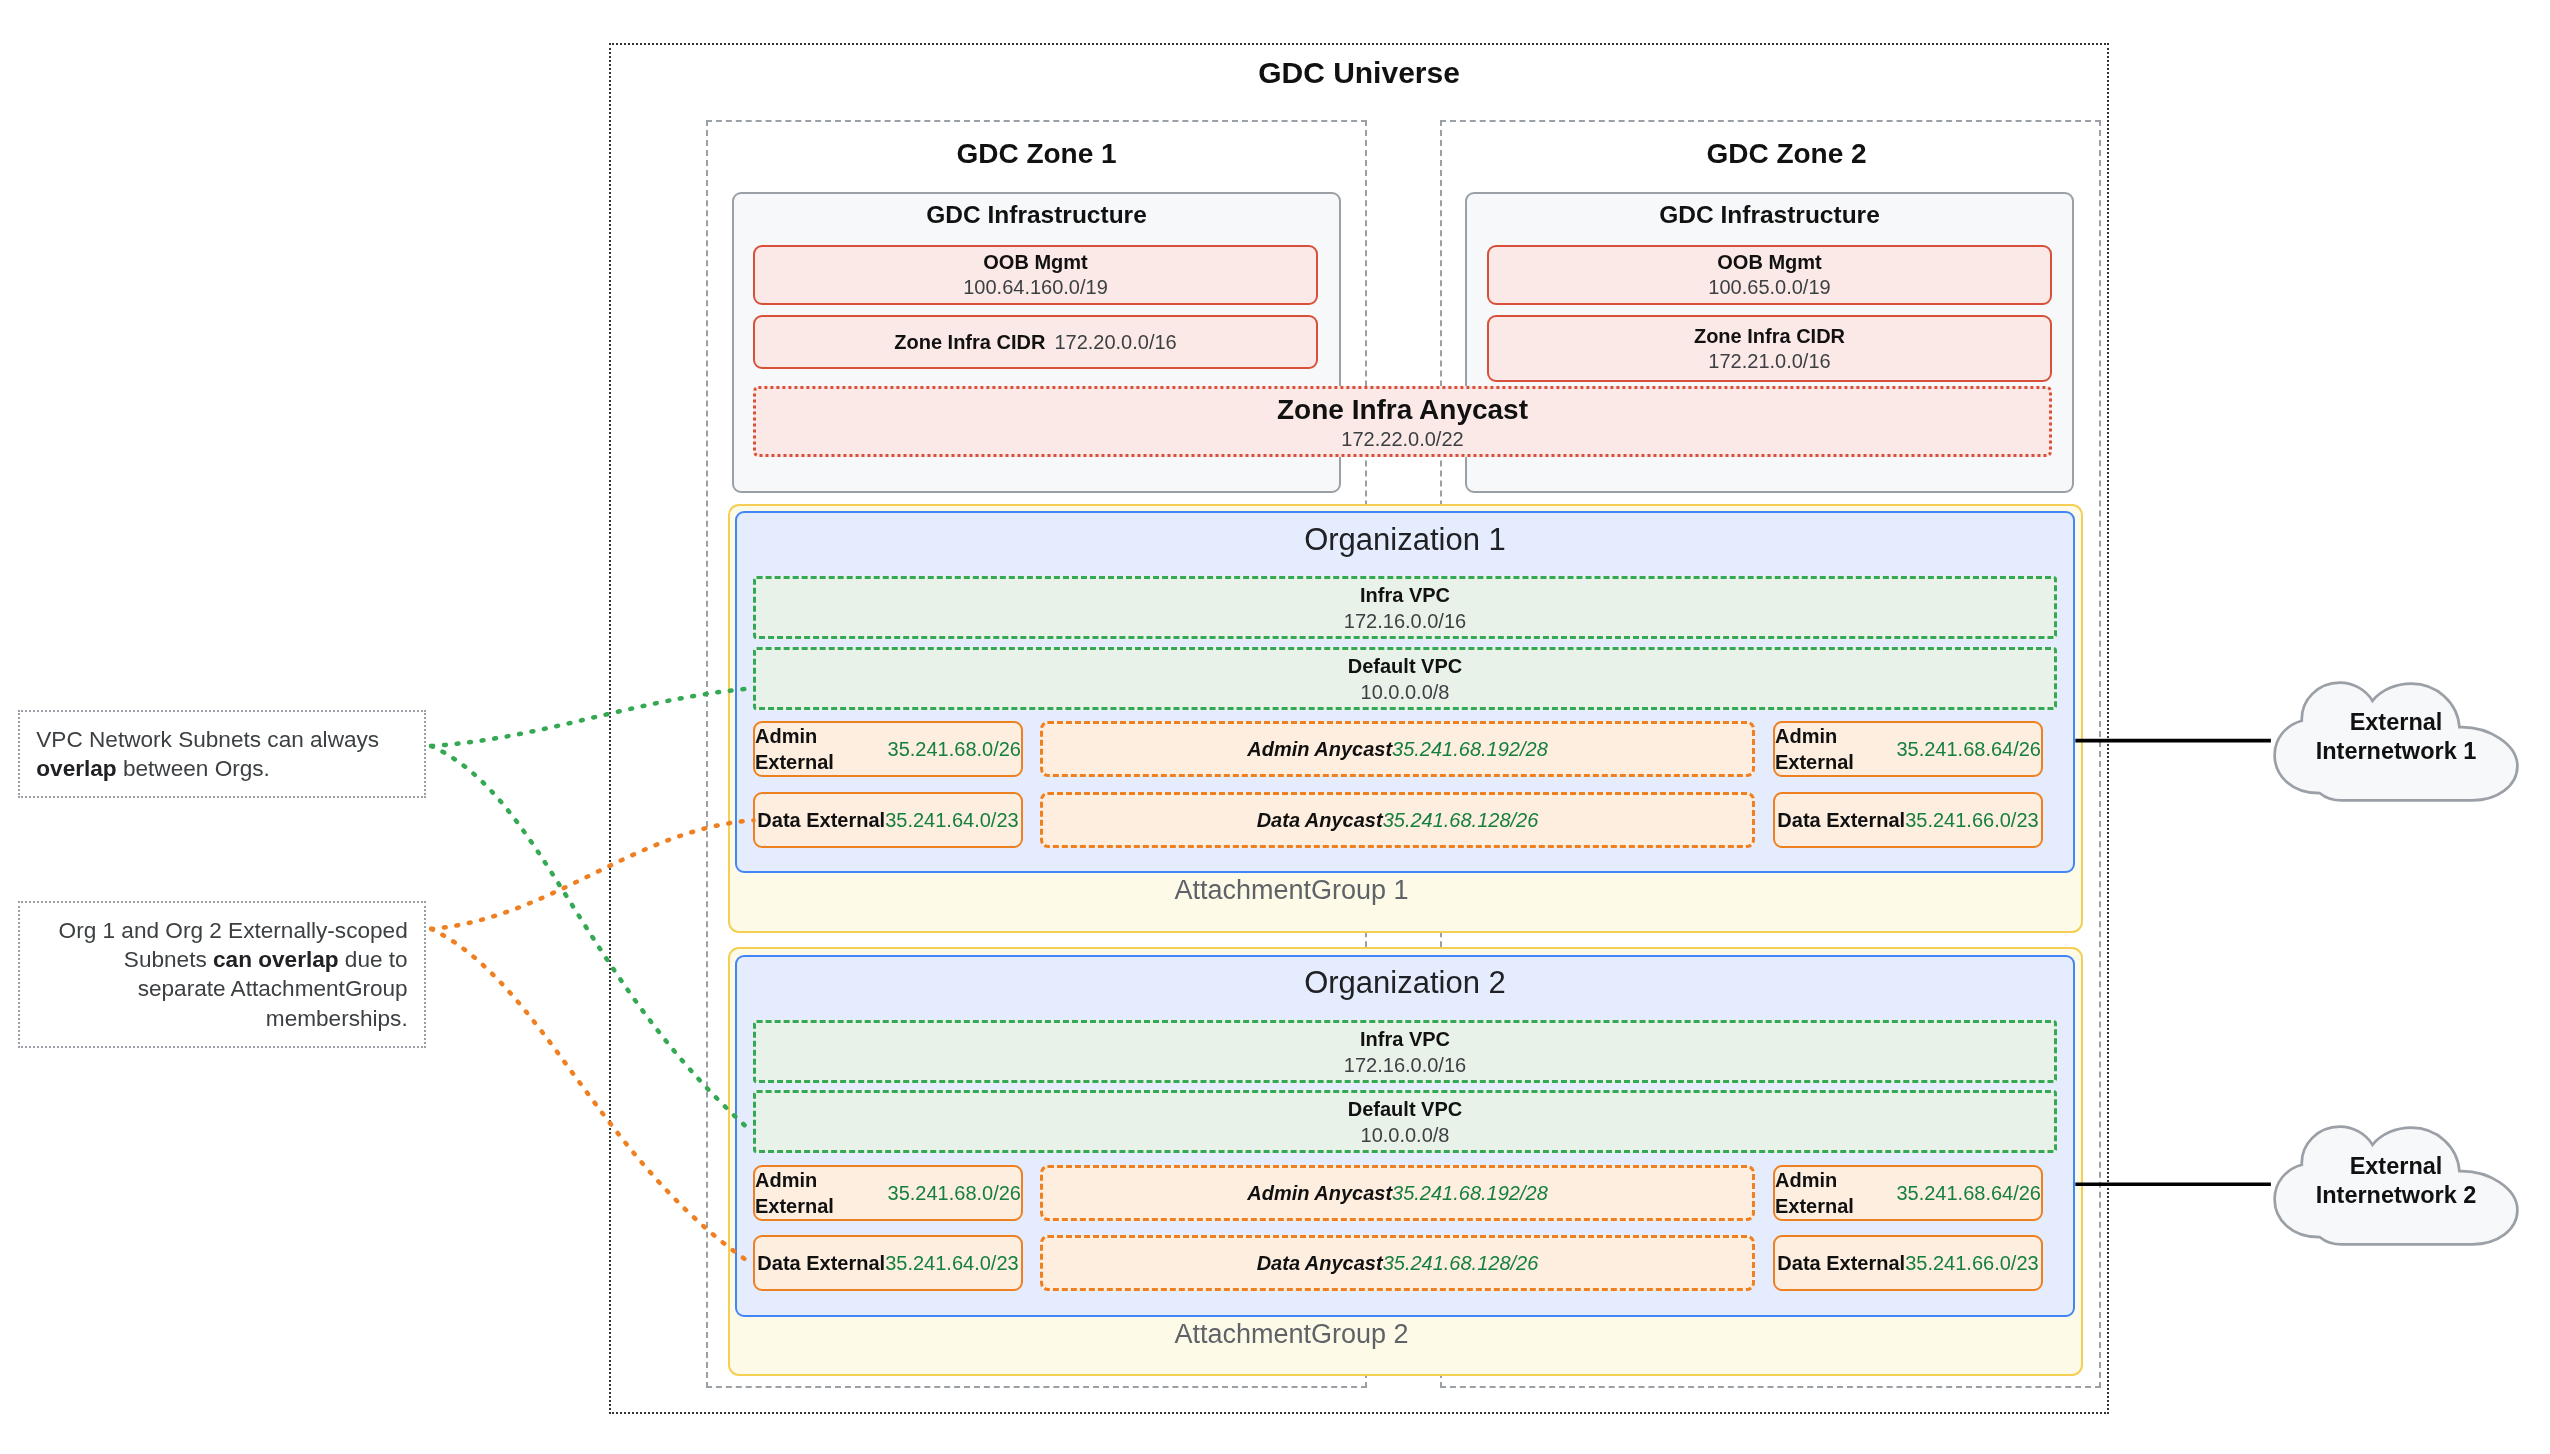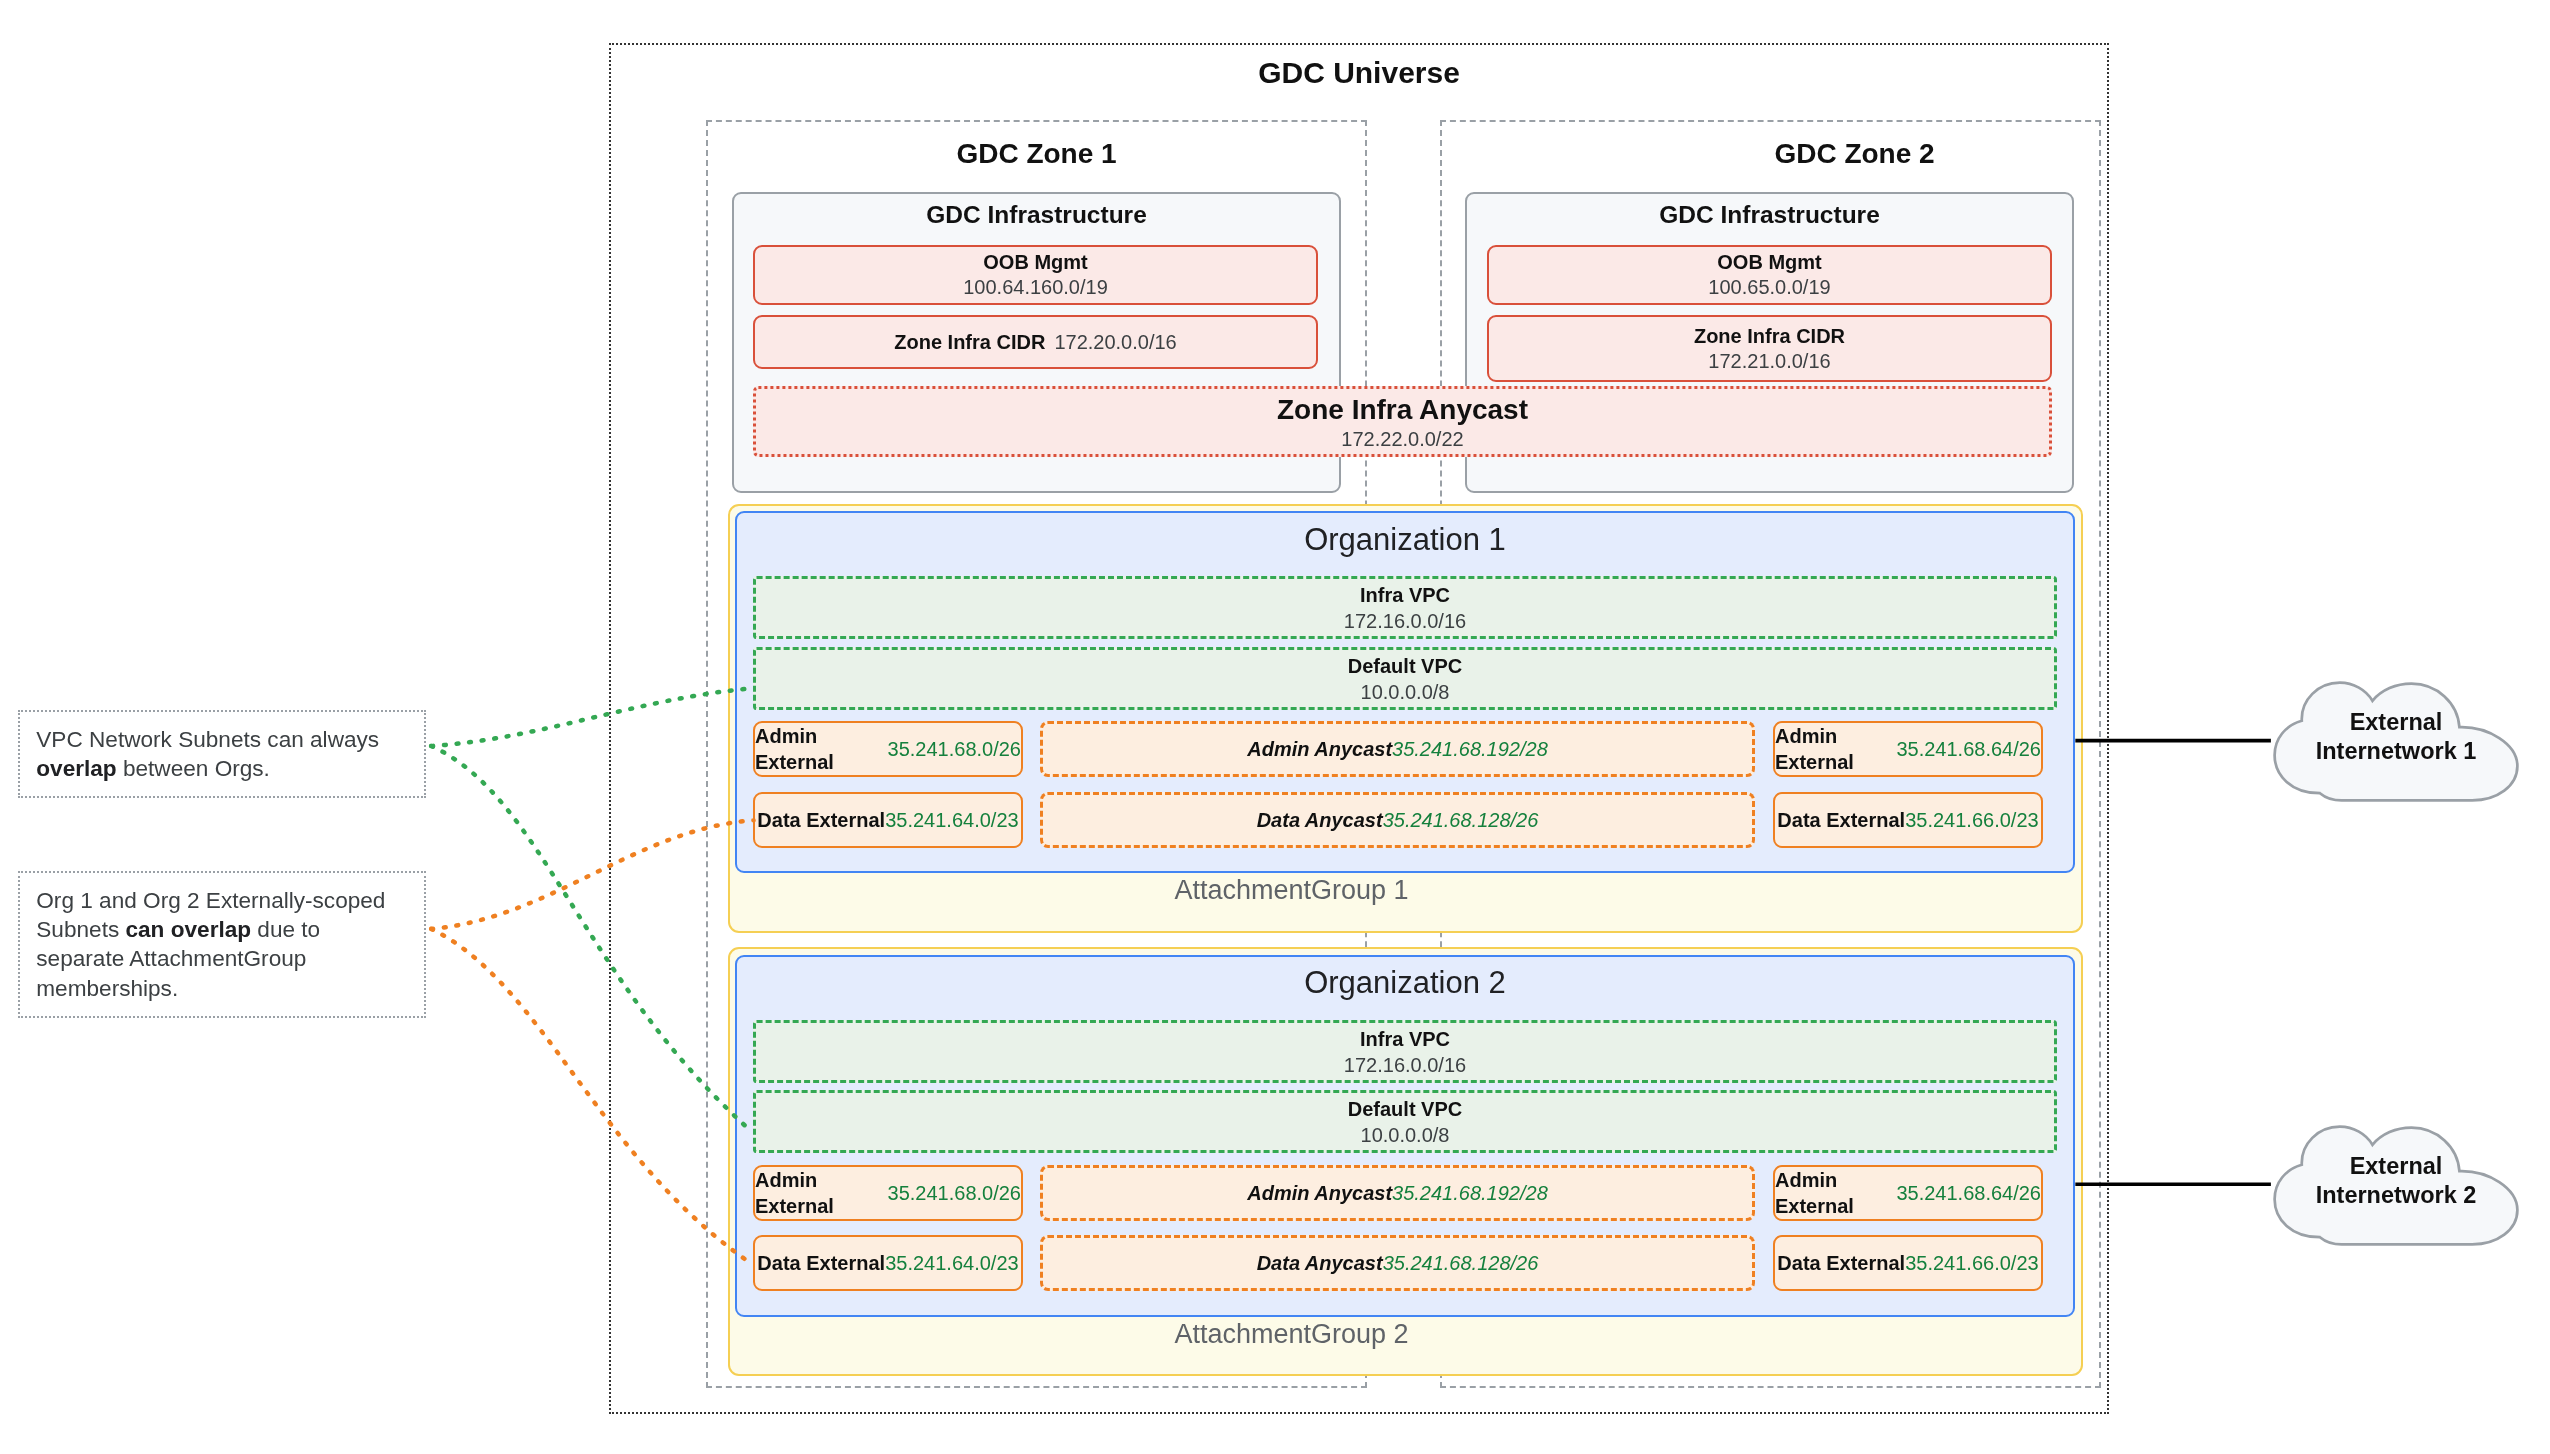--- a/index.html
+++ b/index.html
@@ -15,21 +15,21 @@
   #universe-title{left:609px;top:56px;width:1500px;text-align:center;
                   font-size:30px;font-weight:bold;color:#111;}
 
   
   .zone-col{border:2.7px dashed #9aa0a6;background:transparent;}
   #zone1-col{left:706px;top:120px;width:661px;height:1268px;}
   #zone2-col{left:1440px;top:120px;width:661px;height:1268px;}
   .zone-title{top:138px;width:661px;text-align:center;
               font-size:28px;font-weight:bold;color:#111;}
   #zone1-title{left:706px;}
-  #zone2-title{left:1524px;}
+  #zone2-title{left:1456px;}
 
   
   .infra{background:#f6f8fa;border:2.7px solid #9aa0a6;border-radius:9px;}
   #infra1{left:732px;top:192px;width:609px;height:301px;}
   #infra2{left:1465px;top:192px;width:609px;height:301px;}
   .infra-title{top:201px;width:609px;text-align:center;
                font-size:24.5px;font-weight:bold;color:#111;}
   #infra1-title{left:732px;}
   #infra2-title{left:1465px;}
 
@@ -102,21 +102,21 @@
   #o2-adminany  {left:1040px;top:1165px;width:715px;height:56px;}
   #o2-adminext-r{left:1773px;top:1165px;width:270px;height:56px;}
   #o2-dataext-l {left:753px;top:1235px;width:270px;height:56px;}
   #o2-dataany   {left:1040px;top:1235px;width:715px;height:56px;}
   #o2-dataext-r {left:1773px;top:1235px;width:270px;height:56px;}
 
   
   .callout{border:2.7px dotted #9aa0a6;background:#fff;
            padding:12.7px 16.3px;font-size:22.6px;color:#3c4043;line-height:1.3;}
   #callout1{left:18px;top:710px;width:408px;}
-  #callout2{left:18px;top:871px;width:408px;}
+  #callout2{left:18px;top:901px;width:408px;text-align:right;}
   .callout b{color:#202124;}
 
   
   .cloud-wrap{width:272px;height:154px;}
   #cloud1{left:2260px;top:670px;}
   #cloud2{left:2260px;top:1114px;}
   .cloud-label{position:absolute;left:0;top:0;width:272px;height:154px;
                display:flex;flex-direction:column;align-items:center;
                justify-content:center;font-size:23.5px;font-weight:bold;
                color:#111;line-height:1.25;text-align:center;

